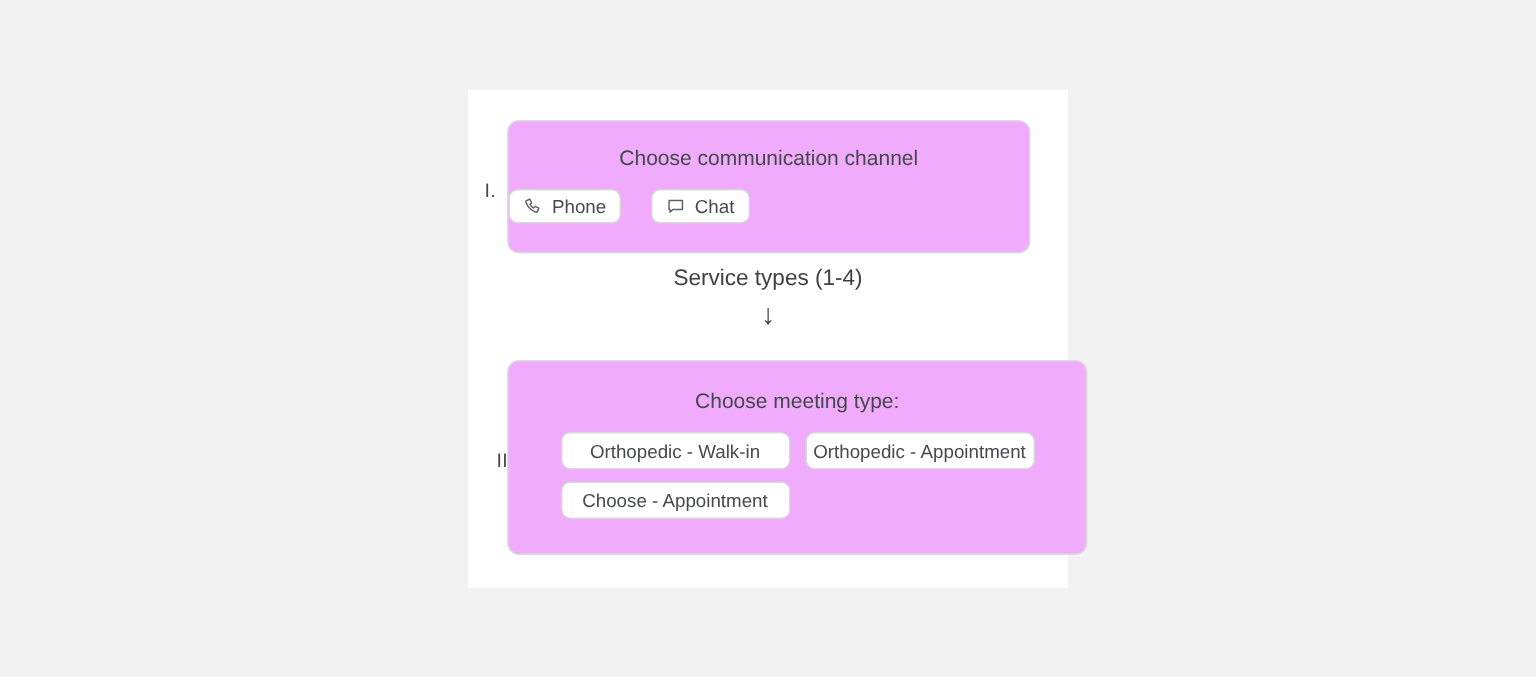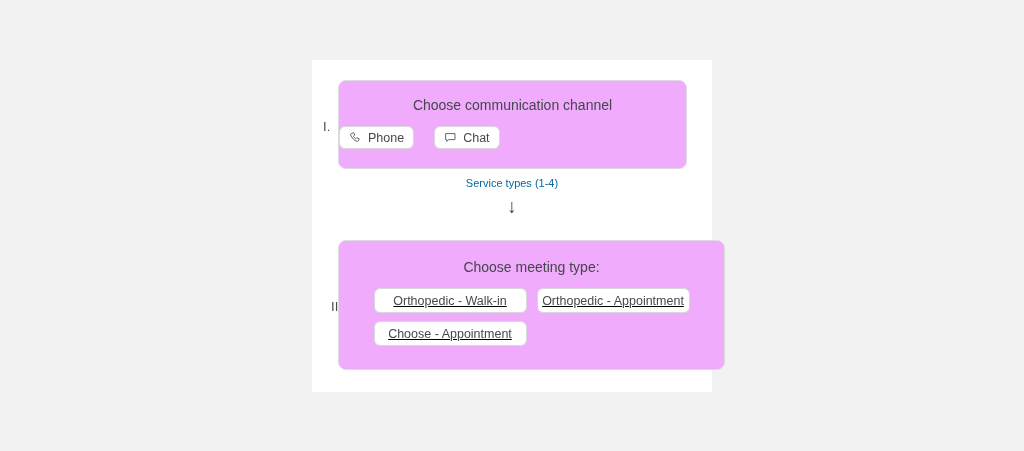--- a/index.html
+++ b/index.html
@@ -99,39 +99,38 @@
 
   
   .connector {
     position: absolute;
     left: 312px;
     top: 178px;
     width: 400px;
     text-align: center;
   }
   .connector-text {
-    font-size: 11px;
-    color: #0369a1;
+    font-size: 15px;
+    color: #404040;
     line-height: 1;
   }
   .connector-arrow {
     font-size: 19px;
     color: #3c4043;
     line-height: 1;
     margin-top: 8px;
   }
 
   
   .opt-grid {
     display: grid;
     grid-template-columns: 153px 153px;
     gap: 8px 10px;
     justify-content: center;
     margin-top: 14px;
-    text-decoration: underline;
   }
   .opt {
     height: 25px;
     border: 1px solid #d6d8da;
     border-radius: 6px;
     background: #ffffff;
     font-size: 12.5px;
     color: #46494d;
     display: flex;
     align-items: center;

